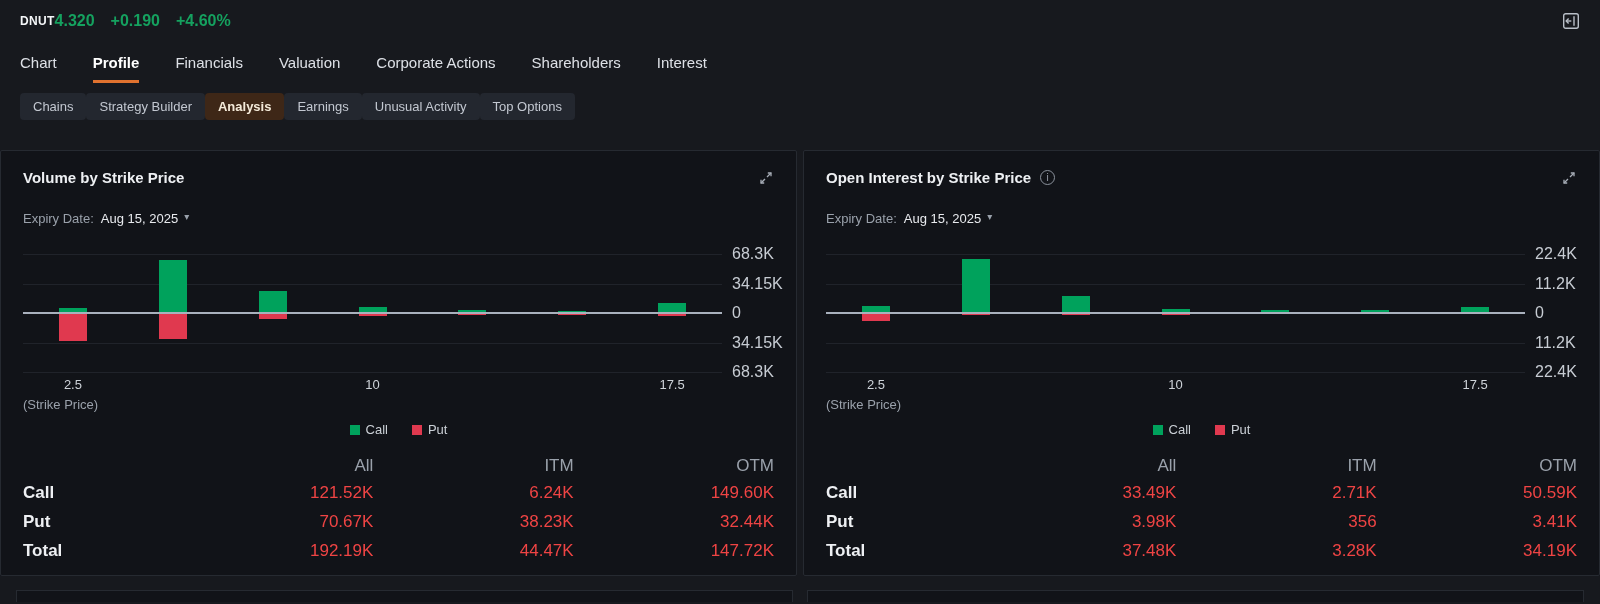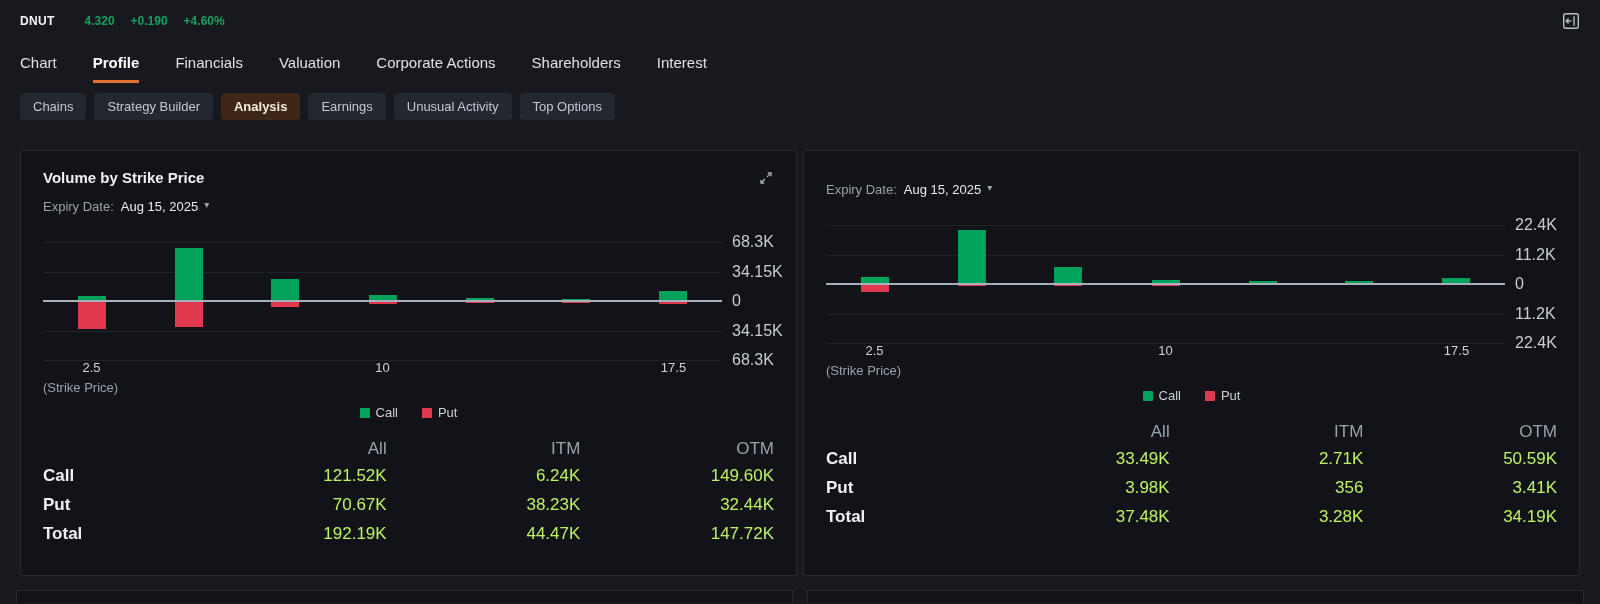--- a/index.html
+++ b/index.html
@@ -5,66 +5,66 @@
   * { margin:0; padding:0; box-sizing:border-box; }
   html,body { width:1600px; height:604px; overflow:hidden; }
   body {
     background:#17191e;
     font-family:"Liberation Sans", sans-serif;
     color:#e8eaee;
   }
   
   .topbar { display:flex; align-items:center; padding:10px 20px 0 20px; height:32px; }
   .ticker { font-size:12px; font-weight:700; color:#f4f6f8; letter-spacing:.3px; }
-  .quote { display:flex; gap:16px; margin-left:30px; font-size:12px; font-weight:700; color:#15a15f; }
+  .quote { display:flex; gap:16px; font-size:16px; font-weight:700; color:#15a15f; }
   .collapse-btn { margin-left:auto; cursor:pointer; display:flex; align-items:center; }
   
   .nav { display:flex; gap:36px; padding:0 20px; margin-top:22px; }
   .nav-item { font-size:15px; color:#dde0e6; padding-bottom:9px; border-bottom:3px solid transparent; cursor:pointer; }
   .nav-item.active { color:#ffffff; font-weight:700; border-bottom-color:#e0722f; }
   
-  .chips { display:flex; gap:8px; padding:0 20px; margin-top:10px; }
+  .chips { display:flex; gap:0; padding:0 20px; margin-top:10px; }
   .chip { background:#23272f; color:#c3c8d1; font-size:13px; padding:6px 13px; border-radius:4px; cursor:pointer; }
   .chip.active { background:#3e2717; color:#f4ead9; font-weight:700; }
   
-  .content { display:flex; gap:6px; padding:0 20px; margin-top:30px; }
+  .content { display:flex; gap:6px; padding:0 0; margin-top:30px; }
   .panel { flex:1; background:#111318; border:1px solid #262a31; border-radius:2px;
            height:426px; padding:18px 22px 0 22px; }
   .title-row { display:flex; align-items:center; }
   .panel-title { font-size:15px; font-weight:700; color:#eef0f3; }
   .info-icon { margin-left:9px; width:15px; height:15px; border:1px solid #8b929c; border-radius:50%;
                color:#9aa1ab; font-size:10px; display:inline-flex; align-items:center; justify-content:center;
                font-style:normal; cursor:pointer; }
   .expand-btn { margin-left:auto; cursor:pointer; display:flex; }
-  .expiry { margin-top:13px; font-size:13px; color:#9aa1ab; display:flex; }
+  .expiry { margin-top:25px; font-size:13px; color:#9aa1ab; display:flex; }
   .expiry-value { color:#e8eaee; margin-left:7px; cursor:pointer; }
   .caret { color:#9aa1ab; font-size:10px; margin-left:6px; }
   
   .chart-area { display:flex; margin-top:28px; }
   .plot-col { flex:1; }
   .plot { position:relative; height:118px; }
   .gridline { position:absolute; left:0; right:0; height:1px; background:#20232a; }
   .gridline.zero { height:2px; background:#a9b1bd; z-index:3; transform:translateY(-1px); }
   .bar { position:absolute; width:28px; z-index:1; }
   .ycol { flex:0 0 52px; position:relative; height:118px; font-size:16px; color:#c7ccd3; }
   .ylab { position:absolute; left:10px; transform:translateY(-50%); white-space:nowrap; }
-  .xaxis { position:relative; height:17px; font-size:13px; color:#ced3d9; }
+  .xaxis { position:relative; height:17px; margin-top:5px; font-size:13px; color:#ced3d9; }
   .xlab { position:absolute; transform:translateX(-50%); }
   .xcaption { font-size:13px; color:#9aa1ab; margin-top:3px; }
   
   .legend { display:flex; justify-content:center; align-items:center; gap:24px; margin-top:10px;
             font-size:13px; color:#cbd0d6; }
   .legend-item { display:inline-flex; align-items:center; cursor:pointer; }
   .swatch { width:10px; height:10px; display:inline-block; margin-right:6px; }
   
   .dtable { margin-top:16px; font-size:17px; }
   .trow { display:flex; align-items:center; height:29px; }
   .trow.thead { height:25px; }
   .tlabel { flex:0 0 150px; color:#eef0f3; font-weight:700; }
-  .tcell { flex:1; text-align:right; color:#bef264; }
+  .tcell { flex:1; text-align:right; color:#ef4444; }
   .thead .tcell { color:#9aa1ab; }
   
   .sliver-row { display:flex; gap:14px; padding:0 16px; margin-top:14px; }
   .sliver { flex:1; height:12px; background:#111318; border:1px solid #262a31; border-bottom:none; }
   svg { display:block; }
 </style>
 </head>
 <body>
 
 <header class="topbar">
@@ -192,20 +192,32 @@
       <div class="trow">
         <span class="tlabel">Total</span>
         <span class="tcell">192.19K</span>
         <span class="tcell">44.47K</span>
         <span class="tcell">147.72K</span>
       </div>
     </div>
   </section>
 
   <section class="panel">
+    <div class="title-row">
+      <span class="panel-title">Open Interest by Strike Price</span>
+      <span class="info-icon">i</span>
+      <span class="expand-btn">
+        <svg width="16" height="16" viewBox="0 0 16 16" fill="none" stroke="#a7adb6" stroke-width="1.3">
+          <line x1="9" y1="7" x2="13" y2="3"></line>
+            <polyline points="9.8,3 13,3 13,6.2"></polyline>
+          <line x1="7" y1="9" x2="3" y2="13"></line>
+            <polyline points="6.2,13 3,13 3,9.8"></polyline>
+        </svg>
+      </span>
+    </div>
     <div class="expiry">
       <span>Expiry Date:</span>
       <span class="expiry-value">Aug 15, 2025</span>
       <span class="caret">▾</span>
     </div>
     <div class="chart-area">
       <div class="plot-col">
         <div class="plot">
             <div class="gridline" style="top: 0%;"></div>
             <div class="gridline" style="top: 25%;"></div>

